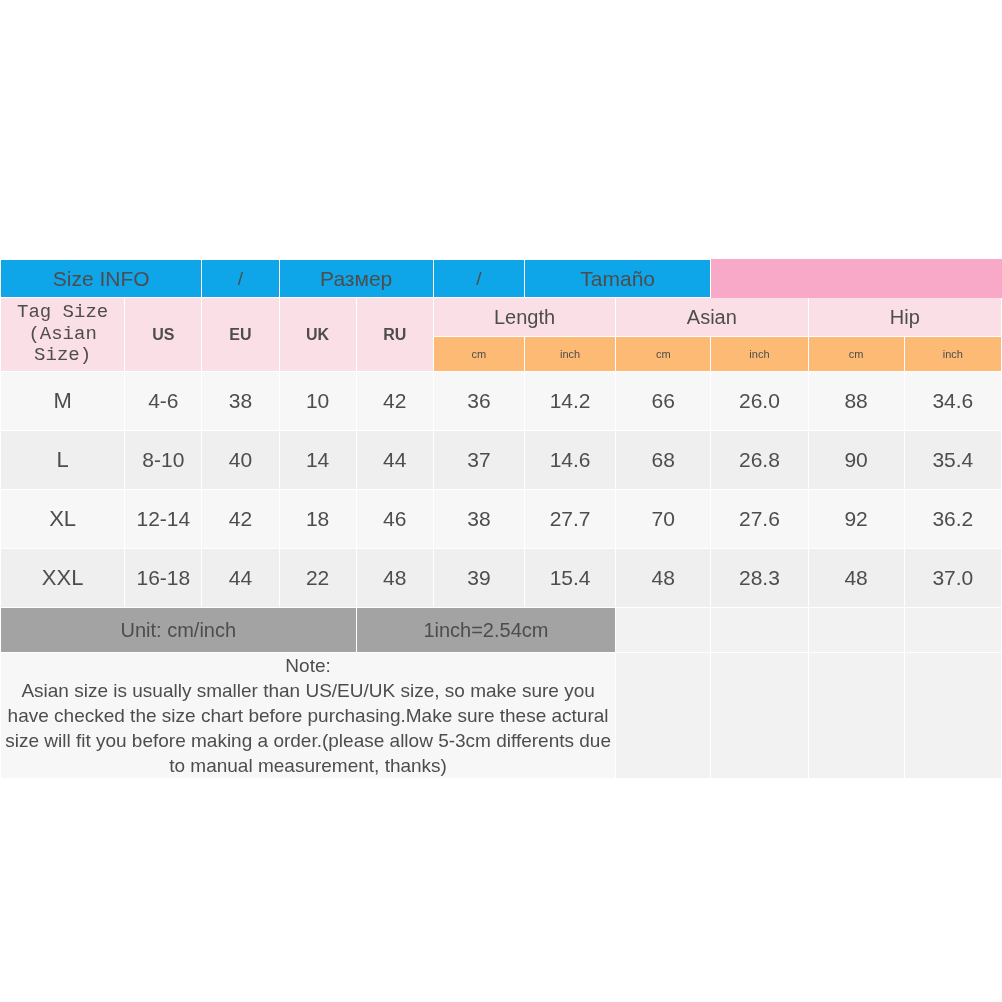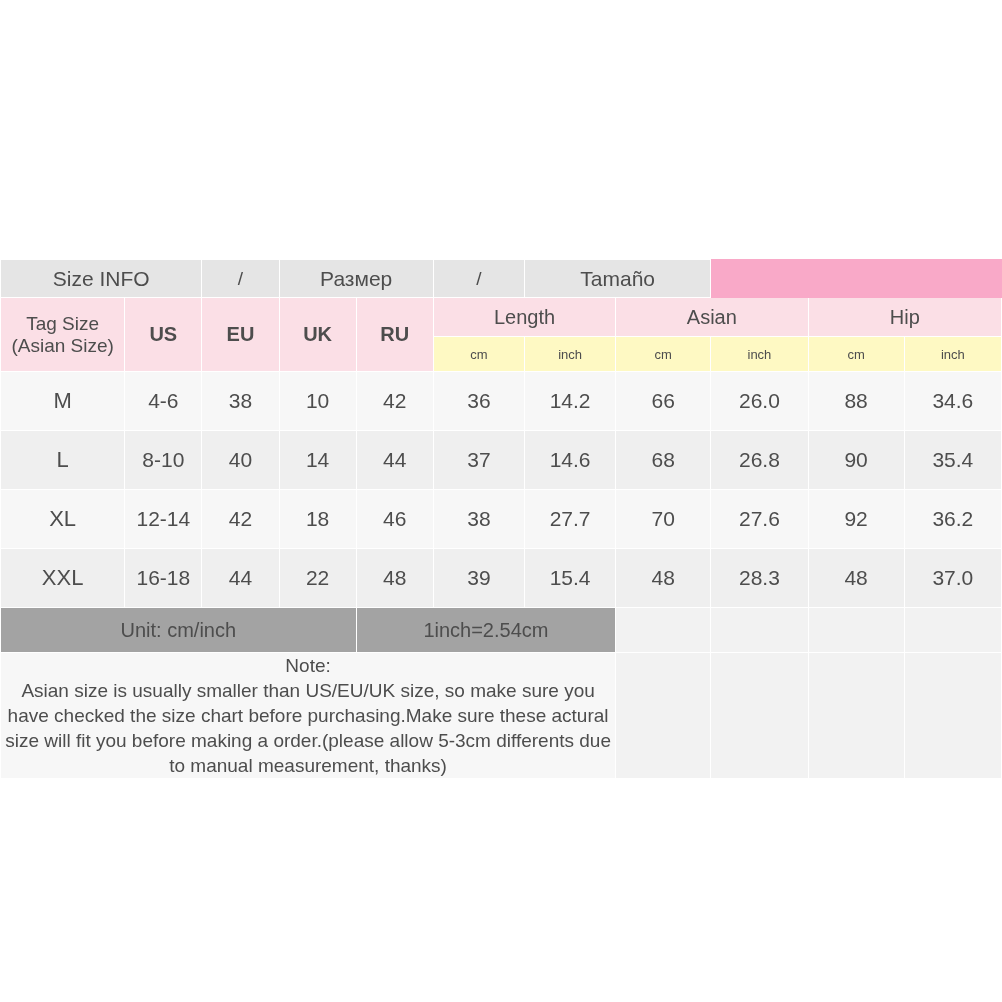--- a/index.html
+++ b/index.html
@@ -32,21 +32,21 @@
     border: 1px solid #ffffff;
     text-align: center;
     vertical-align: middle;
     font-weight: normal;
     color: #4d4d4d;
     padding: 0;
   }
 
   
   .title-row td {
-    background: #e5e5e5;
+    background: #0ea5e9;
     color: #ffffff;
     font-size: 21px;
     height: 37px;
     border-color: #f99cc0;
   }
   .title-row td.sep {
     font-size: 19px;
   }
   .title-row td.blank-pink {
     background: #f9a9c8;
@@ -57,30 +57,31 @@
   .hdr-group td {
     background: #fbdfe6;
     font-size: 20px;
     height: 38px;
     color: #4d4d4d;
   }
   .hdr-group td.tag {
     background: #fbdfe6;
     font-size: 19px;
     line-height: 1.15;
+    font-family: Liberation Mono, monospace;
   }
   .hdr-group td.strong {
     font-weight: bold;
-    font-size: 20px;
+    font-size: 16px;
   }
 
   
   .hdr-sub td {
-    background: #fef9c3;
-    font-size: 13px;
+    background: #fdba74;
+    font-size: 11px;
     height: 34px;
     color: #4d4d4d;
   }
 
   
   .data-row td {
     font-size: 21px;
     height: 58px;
     background: #f7f7f7;
   }

